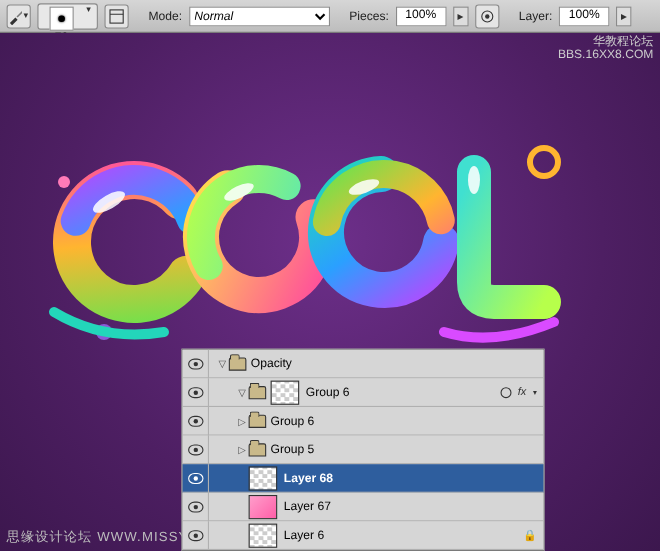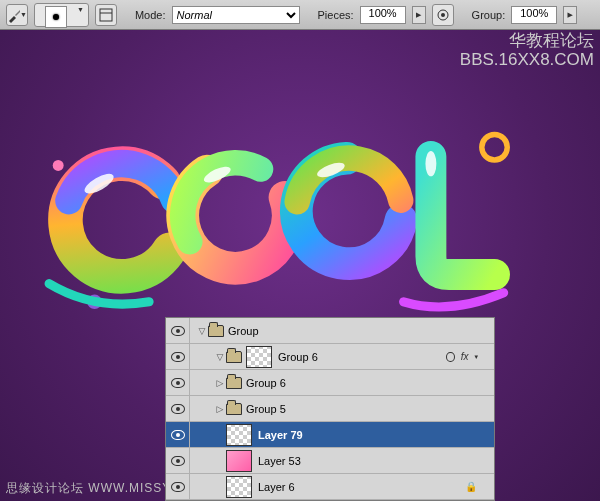--- a/index.html
+++ b/index.html
@@ -15,41 +15,41 @@
   select.mode { width: 128px; height: 18px; font-size: 11px; background: #fff; border: 1px solid #8a8a8a; font-style: italic; }
   .num-field { width: 46px; height: 18px; background: #fff; border: 1px solid #8a8a8a; display:flex; justify-content:center; }
   .mini-arrow { width:14px; height:18px; background:#ddd; border:1px solid #8a8a8a; display:flex; align-items:center; justify-content:center; font-size:8px; cursor:pointer;}
   .ico-btn { width:22px; height:22px; display:flex; align-items:center; justify-content:center; border:1px solid #8a8a8a; border-radius:3px; background:#e4e4e4; cursor:pointer;}
   .tri { font-size: 7px; color:#333; }
 
   
   .canvas { width: 600px; height: 471px; background: radial-gradient(circle at 50% 40%, #6d2f8a 0%, #4e1f63 60%, #3c174e 100%); position: relative; }
   .cool-text { position:absolute; top:90px; left:40px; right:40px; height:200px; }
   .footer-wm { position:absolute; bottom:4px; left:6px; color:#bebebe; font-size:12px; letter-spacing:1px;}
-  .top-wm { position:absolute; top:2px; right:6px; color:#ccc; font-size:17px; text-align:right; line-height:1.1;}
+  .top-wm { position:absolute; top:2px; right:6px; color:#ccc; font-size:11px; text-align:right; line-height:1.1;}
 
   
   .layers { position:absolute; left:165px; bottom:0; width:330px; background:#d6d6d6; border:1px solid #7a7a7a; font-size:11px; }
   .row { display:flex; align-items:center; height:26px; border-bottom:1px solid #b0b0b0; background:#d6d6d6; }
   .row.selected { background:#2e5e9e; color:#fff; }
   .vis { width:24px; height:26px; border-right:1px solid #b0b0b0; display:flex; align-items:center; justify-content:center; cursor:pointer;}
   .eye { width:14px; height:10px; border:1px solid #333; border-radius: 50%/60%; position:relative;}
   .eye::after { content:""; position:absolute; width:4px; height:4px; background:#333; border-radius:50%; top:2px; left:4px;}
   .row.selected .eye { border-color:#fff;}
   .row.selected .eye::after { background:#fff;}
   .indent { display:inline-block; }
   .tw { width:12px; text-align:center; cursor:pointer; color:#555; font-size:9px;}
   .row.selected .tw { color:#fff; }
   .folder-ico { width:16px; height:12px; background:#c9b98a; border:1px solid #333; border-radius:2px 2px 0 0; position:relative; margin-right:4px;}
   .folder-ico::before { content:""; position:absolute; top:-4px; left:0; width:7px; height:4px; background:#c9b98a; border:1px solid #333; border-bottom:none; border-radius:2px 2px 0 0;}
   .thumb { width:26px; height:22px; border:1px solid #333; margin-right:6px; background:#fff; }
   .thumb.checker { background: repeating-conic-gradient(#ccc 0 25%, #fff 0 50%) 0/8px 8px; }
   .thumb.pink { background: linear-gradient(135deg,#ff9ecb,#ff5fa8); }
   .row-main { flex:1; display:flex; align-items:center; }
-  .ext { width:48px; display:flex; align-items:center; justify-content:flex-end; gap:6px; padding-right:16px; color:#333; font-size:10px;}
+  .ext { width:48px; display:flex; align-items:center; justify-content:flex-end; gap:6px; padding-right:6px; color:#333; font-size:10px;}
   .fx { font-style:italic; }
   .ring { width:10px; height:10px; border:1px solid #333; border-radius:50%;}
   .lock { font-size:10px;}
 </style>
 </head>
 <body>
 
 <div class="options-bar">
   <div class="ico-btn">
     <svg width="16" height="16">
@@ -89,21 +89,21 @@
       <span class="tri">▶</span>
     </div>
 
   <div class="ico-btn">
     <svg width="14" height="14">
         <circle cx="7" cy="7" r="5" fill="none" stroke="#333"></circle>
         <circle cx="7" cy="7" r="2" fill="#333"></circle>
       </svg>
   </div>
 
-  <span class="lbl">Group:</span>
+  <span class="lbl">Layer:</span>
   <div class="num-field">
       <span>100%</span>
     </div>
   <div class="mini-arrow">
       <span class="tri">▶</span>
     </div>
 </div>
 
 <div class="canvas">
   <div class="top-wm">
@@ -161,21 +161,21 @@
 
   <div class="layers" id="layers-panel">
       <div class="row">
         <div class="vis">
           <span class="eye"></span>
         </div>
         <div class="row-main">
           <span class="indent" style="width: 6px;"></span>
           <span class="tw">▽</span>
           <span class="folder-ico"></span>
-          <span>Group</span>
+          <span>Opacity</span>
         </div>
         <div class="ext"></div>
       </div>
       <div class="row">
         <div class="vis">
           <span class="eye"></span>
         </div>
         <div class="row-main">
           <span class="indent" style="width: 24px;"></span>
           <span class="tw">▽</span>
@@ -214,33 +214,33 @@
         <div class="ext"></div>
       </div>
       <div class="row selected">
         <div class="vis">
           <span class="eye"></span>
         </div>
         <div class="row-main">
           <span class="indent" style="width: 24px;"></span>
           <span class="tw"></span>
           <span class="thumb checker"></span>
-          <span style="font-weight: bold;">Layer 79</span>
+          <span style="font-weight: bold;">Layer 68</span>
         </div>
         <div class="ext"></div>
       </div>
       <div class="row">
         <div class="vis">
           <span class="eye"></span>
         </div>
         <div class="row-main">
           <span class="indent" style="width: 24px;"></span>
           <span class="tw"></span>
           <span class="thumb pink"></span>
-          <span>Layer 53</span>
+          <span>Layer 67</span>
         </div>
         <div class="ext"></div>
       </div>
       <div class="row">
         <div class="vis">
           <span class="eye"></span>
         </div>
         <div class="row-main">
           <span class="indent" style="width: 24px;"></span>
           <span class="tw"></span>

